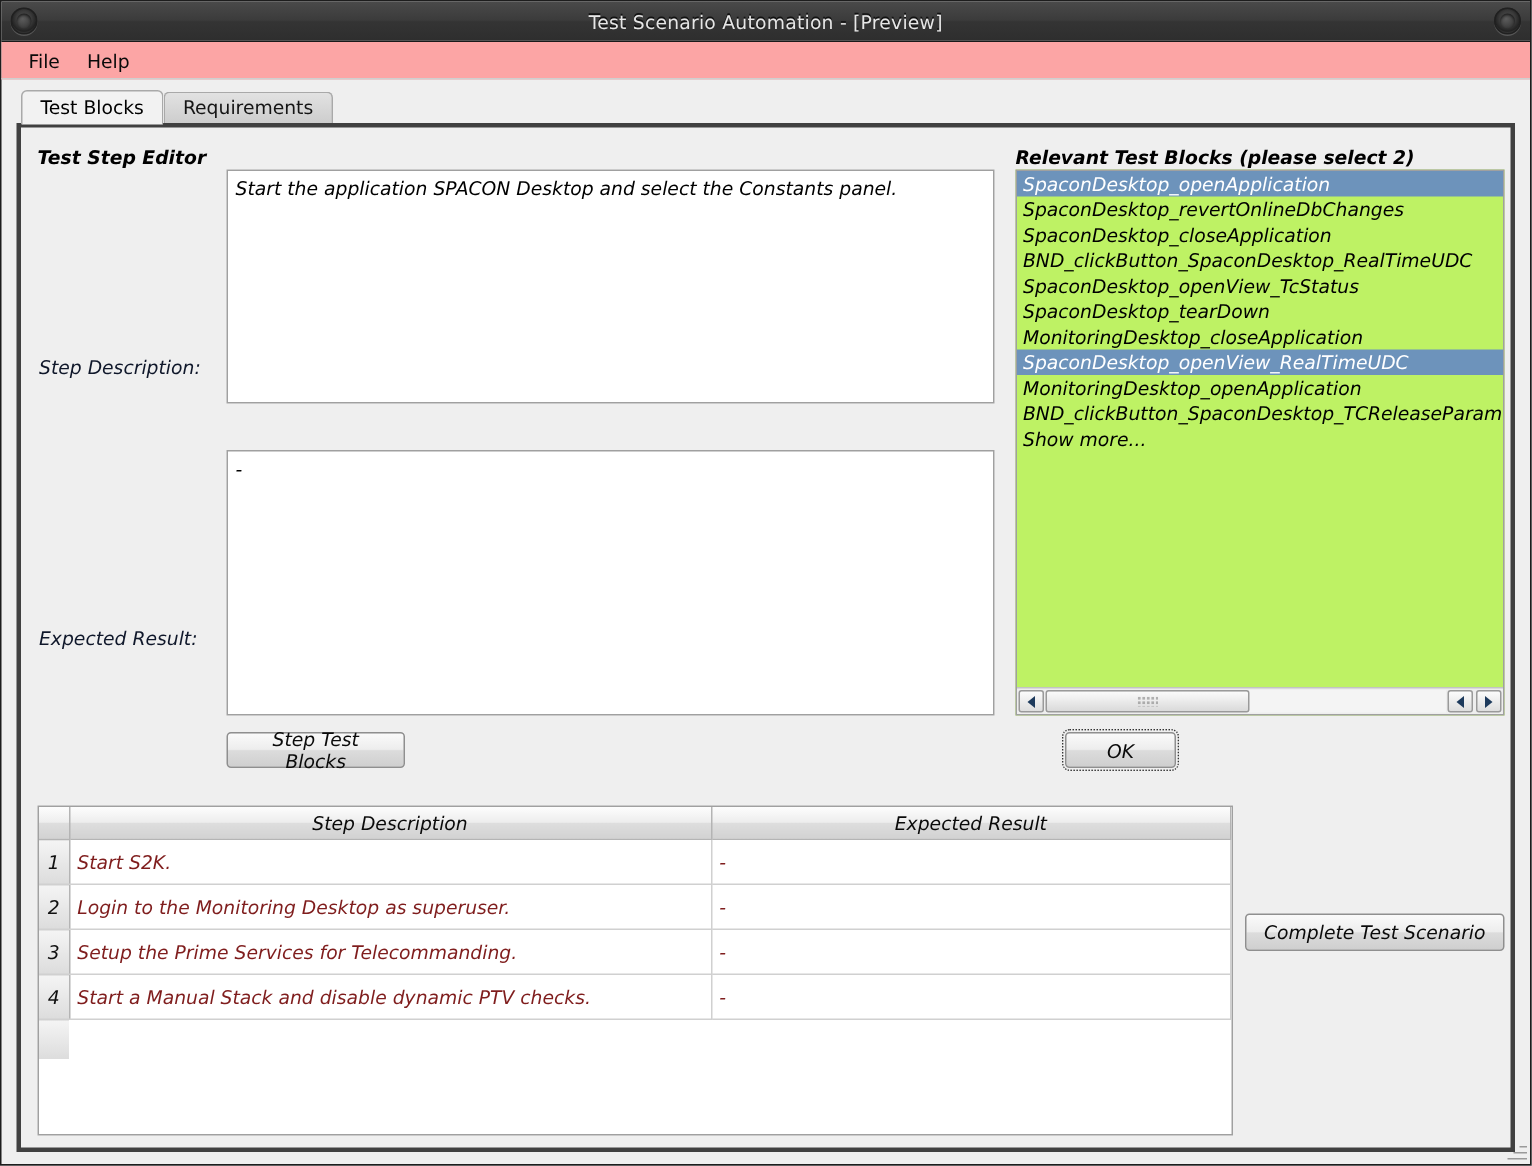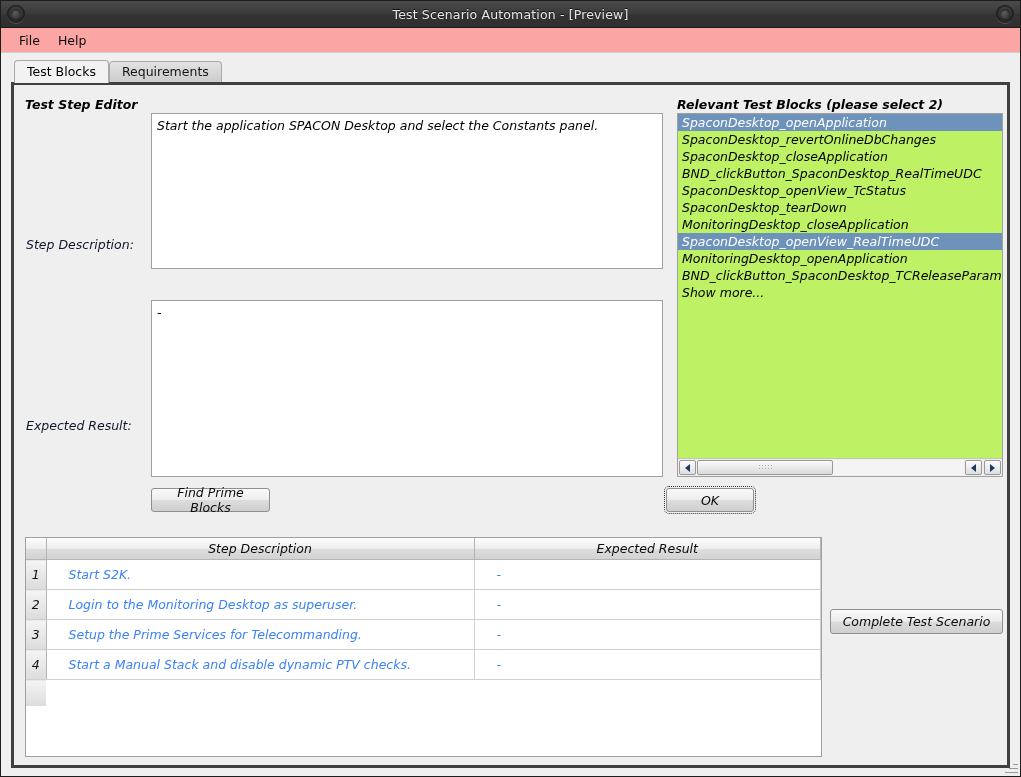--- a/index.html
+++ b/index.html
@@ -309,22 +309,22 @@
     padding: 0;
   }
   table.scenario th.rownum-head {
     width: 20px;
     border-right: 1px solid #b4b4b4;
   }
   table.scenario td {
     border-bottom: 1px solid #d0d0d0;
     border-right: 1px solid #d0d0d0;
     height: 29px;
-    padding: 0 22px;
-    color: #3b82f6;
+    padding: 0 5px;
+    color: #7f1d1d;
     vertical-align: middle;
     overflow: hidden;
     white-space: nowrap;
   }
   table.scenario td.rownum {
     width: 20px;
     background: linear-gradient(to bottom, #f4f4f4, #dcdcdc);
     text-align: center;
     padding: 0;
     border-right: 1px solid #b4b4b4;
@@ -384,21 +384,21 @@
       <div class="section-label" style="left:11px; top:12px;">Test Step Editor</div>
 
       <div class="field-label" style="left:12px; top:122px;">Step Description:</div>
 
       <div class="textbox" style="left:137px; top:28px; width:512px; height:156px;">Start the application SPACON Desktop and select the Constants panel.</div>
 
       <div class="field-label" style="left:12px; top:303px;">Expected Result:</div>
 
       <div class="textbox" style="left:137px; top:215px; width:512px; height:177px;">-</div>
 
-      <div class="btn" style="left:137px; top:403px; width:119px; height:24px;">Find Prime Blocks</div>
+      <div class="btn" style="left:137px; top:403px; width:119px; height:24px;">Step Test Blocks</div>
 
       <div class="section-label" style="left:663px; top:12px;">Relevant Test Blocks (please select 2)</div>
 
       <div class="listbox" style="left:663px; top:28px; width:326px; height:364px;">
         <div class="list-inner">
           <div class="list-item selected">SpaconDesktop_openApplication</div>
           <div class="list-item">SpaconDesktop_revertOnlineDbChanges</div>
           <div class="list-item">SpaconDesktop_closeApplication</div>
           <div class="list-item">BND_clickButton_SpaconDesktop_RealTimeUDC</div>
           <div class="list-item">SpaconDesktop_openView_TcStatus</div>
@@ -421,21 +421,21 @@
           </div>
           <div class="sb-btn">
             <span class="arrow left"></span>
           </div>
           <div class="sb-btn">
             <span class="arrow right"></span>
           </div>
         </div>
       </div>
 
-      <div class="btn focused" style="left:652px; top:403px; width:88px; height:24px;">OK</div>
+      <div class="btn focused" style="left:696px; top:403px; width:74px; height:24px;">OK</div>
 
       <div class="section-label" style="left:11px; top:457px;">Test Scenario</div>
 
       <div class="tablewrap" style="left:11px; top:452px; width:797px; height:220px;">
         <table class="scenario">
           <colgroup>
             <col style="width:20px">
             <col style="width:428px">
             <col>
           </colgroup>

